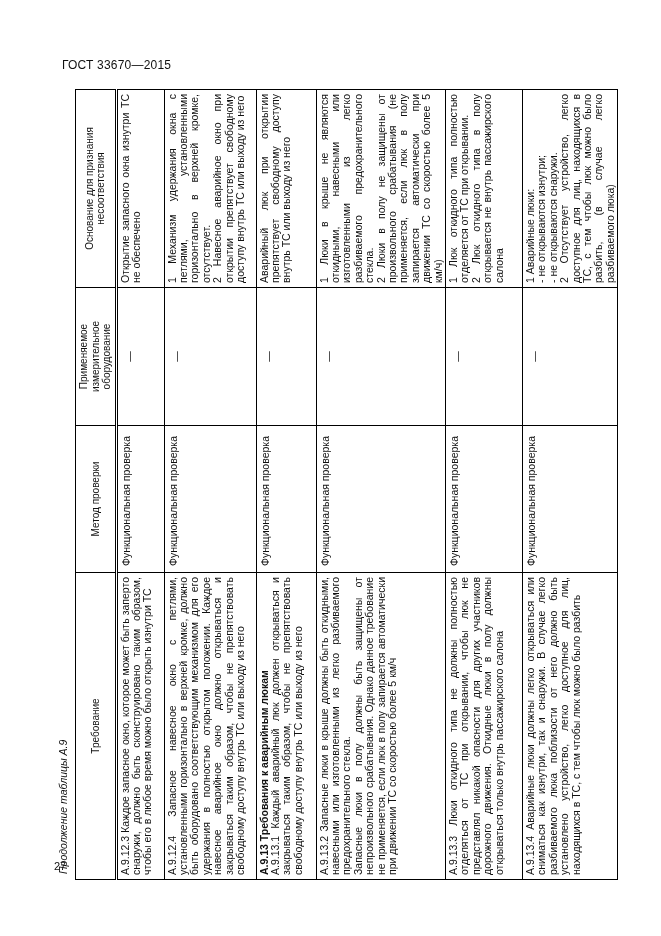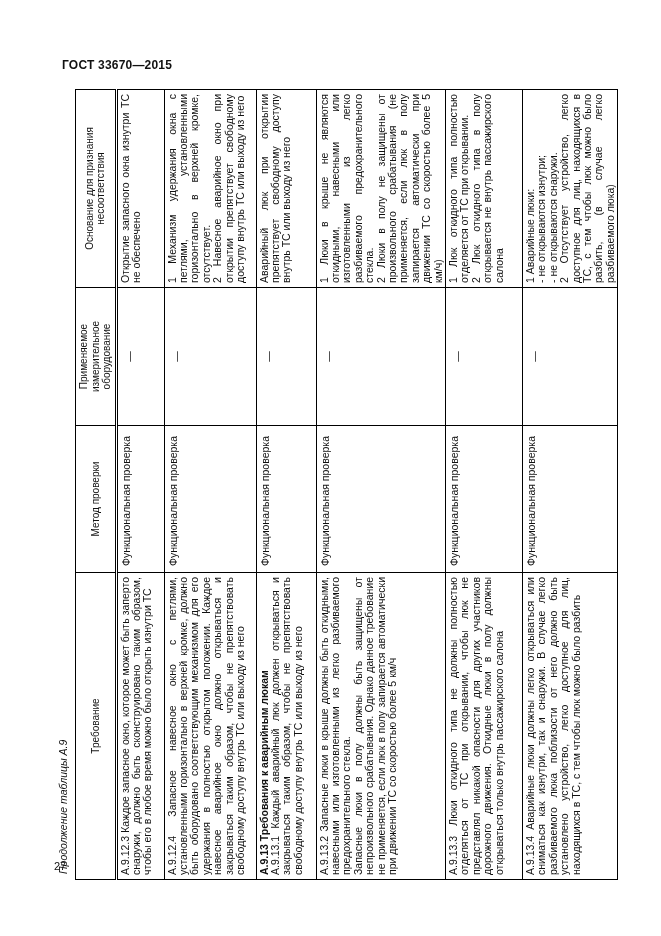--- a/index.html
+++ b/index.html
@@ -6,21 +6,21 @@
   .page{
     position:relative;
     width:661px;height:936px;
     background:#ffffff;
     overflow:hidden;
     font-family:"Liberation Sans", sans-serif;
     color:#111;
   }
   .doc-header{
     position:absolute;left:62px;top:58px;
-    font-size:12px;font-weight:bold;letter-spacing:0.2px;
+    font-size:12px;font-weight:normal;letter-spacing:0.2px;
   }
   .page-number{
     position:absolute;left:54px;top:860px;
     font-size:11px;
   }
   .rotated-block{
     position:absolute;left:57px;top:880px;
     width:790px;
     transform:rotate(-90deg);
     transform-origin:0 0;

